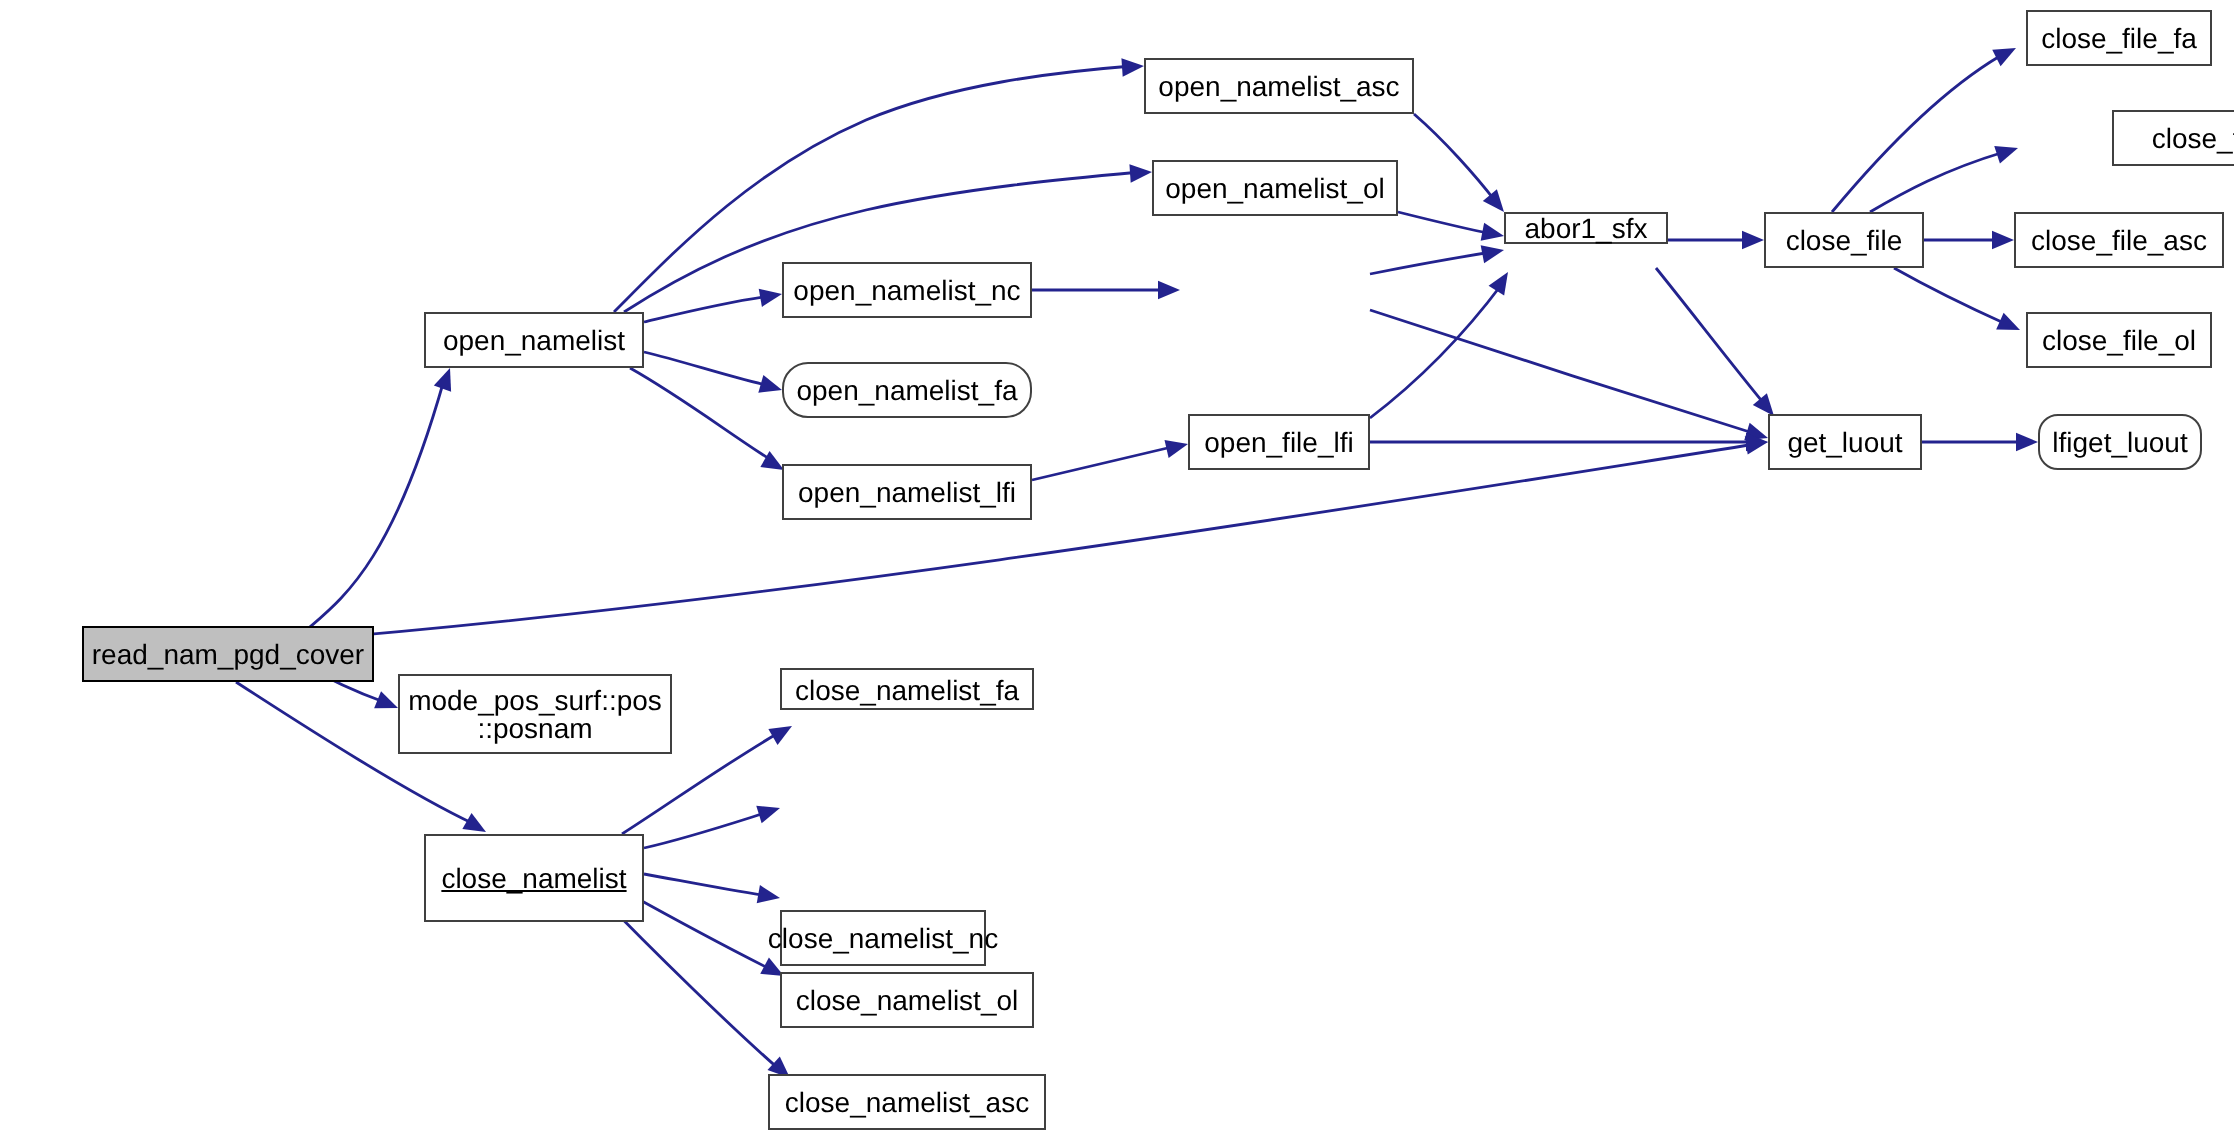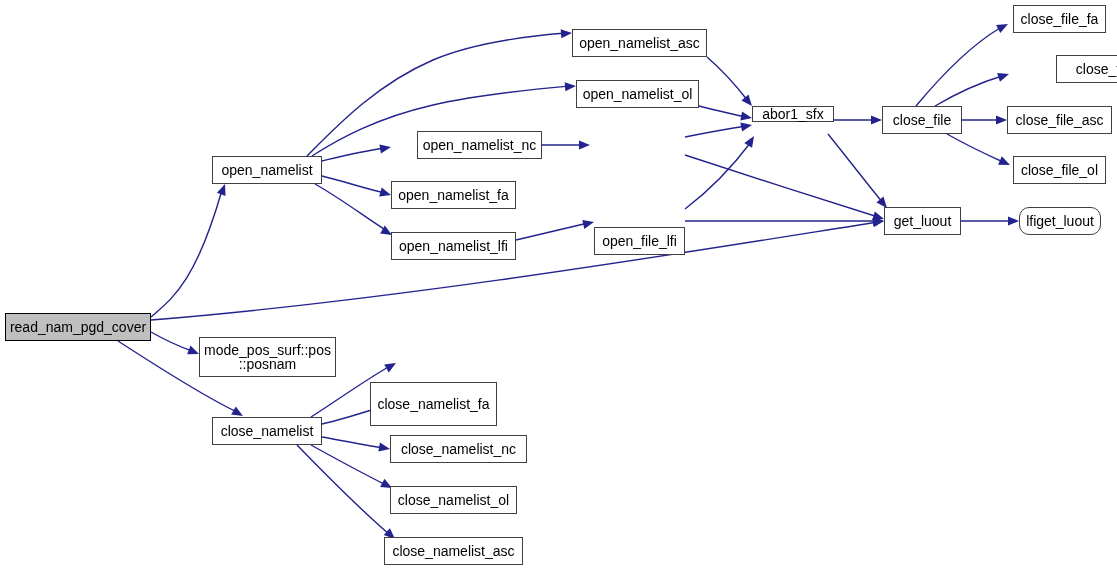--- a/index.html
+++ b/index.html
@@ -35,20 +35,21 @@
     align-items: center;
     justify-content: center;
     text-align: center;
     white-space: pre-line;
     letter-spacing: 0px;
     z-index: 5;
   }
   .node.current {
     background: #bfbfbf;
     border: 1px solid #000000;
+    margin-left: 36px;
   }
 </style>
 </head>
 <body>
 
 <div id="graph">
   <svg id="edge-layer" viewBox="0 0 1117 569" width="1117" height="569">
       <path d="M151,317 C170,300 195,285 222,190" fill="none" stroke="#23238e" stroke-width="1.4"></path>
       <polygon points="0,-4.6 11,0 0,4.6" fill="#23238e" transform="translate(225,184) rotate(-70) translate(-11,0)"></polygon>
       <path d="M151,320 C400,300 700,250 878,222" fill="none" stroke="#23238e" stroke-width="1.4"></path>
@@ -105,31 +106,31 @@
       <polygon points="0,-4.6 11,0 0,4.6" fill="#23238e" transform="translate(390,449) rotate(10) translate(-11,0)"></polygon>
       <path d="M311,445 C338,460 364,474 386,485" fill="none" stroke="#23238e" stroke-width="1.4"></path>
       <polygon points="0,-4.6 11,0 0,4.6" fill="#23238e" transform="translate(392,488) rotate(28) translate(-11,0)"></polygon>
       <path d="M297,445 C327,476 367,515 390,535" fill="none" stroke="#23238e" stroke-width="1.4"></path>
       <polygon points="0,-4.6 11,0 0,4.6" fill="#23238e" transform="translate(395,539) rotate(42) translate(-11,0)"></polygon>
     </svg>
 <div class="node current" style="left: 5px; top: 313px; width: 146px; height: 28px;">read_nam_pgd_cover</div>
     <div class="node" style="left: 212px; top: 156px; width: 110px; height: 28px;">open_namelist</div>
     <div class="node" style="left: 199px; top: 337px; width: 137px; height: 40px;">mode_pos_surf::pos
 ::posnam</div>
-    <div class="node" style="left: 212px; top: 417px; width: 110px; height: 28px;">close_namelist</div>
-    <div class="node" style="left: 391px; top: 131px; width: 125px; height: 28px; margin-left: 26px;">open_namelist_nc</div>
-    <div class="node" style="left: 391px; top: 181px; width: 125px; height: 28px;">open_namelist_fa</div>
+    <div class="node" style="left: 212px; top: 417px; width: 110px; height: 44px; text-decoration: underline;">close_namelist</div>
+    <div class="node" style="left: 391px; top: 131px; width: 125px; height: 28px;">open_namelist_nc</div>
+    <div class="node" style="left: 391px; top: 181px; width: 125px; height: 28px; border-radius: 13px;">open_namelist_fa</div>
     <div class="node" style="left: 391px; top: 232px; width: 125px; height: 28px;">open_namelist_lfi</div>
-    <div class="node" style="left: 370px; top: 334px; width: 127px; height: 44px; margin-top: 48px;">close_namelist_fa</div>
-    <div class="node" style="left: 390px; top: 435px; width: 137px; height: 28px;">close_namelist_nc</div>
+    <div class="node" style="left: 390px; top: 334px; width: 127px; height: 21px;">close_namelist_fa</div>
+    <div class="node" style="left: 390px; top: 455px; width: 103px; height: 28px;">close_namelist_nc</div>
     <div class="node" style="left: 390px; top: 486px; width: 127px; height: 28px;">close_namelist_ol</div>
     <div class="node" style="left: 384px; top: 537px; width: 139px; height: 28px;">close_namelist_asc</div>
     <div class="node" style="left: 572px; top: 29px; width: 135px; height: 28px;">open_namelist_asc</div>
     <div class="node" style="left: 576px; top: 80px; width: 123px; height: 28px;">open_namelist_ol</div>
-    <div class="node" style="left: 594px; top: 207px; width: 91px; height: 28px; margin-top: 20px;">open_file_lfi</div>
+    <div class="node" style="left: 594px; top: 207px; width: 91px; height: 28px;">open_file_lfi</div>
     <div class="node" style="left: 752px; top: 106px; width: 82px; height: 16px;">abor1_sfx</div>
     <div class="node" style="left: 882px; top: 106px; width: 80px; height: 28px;">close_file</div>
     <div class="node" style="left: 884px; top: 207px; width: 77px; height: 28px;">get_luout</div>
     <div class="node" style="left: 1013px; top: 5px; width: 93px; height: 28px;">close_file_fa</div>
     <div class="node" style="left: 1056px; top: 55px; width: 116px; height: 28px;">close_file_lfi</div>
     <div class="node" style="left: 1007px; top: 106px; width: 105px; height: 28px;">close_file_asc</div>
     <div class="node" style="left: 1013px; top: 156px; width: 93px; height: 28px;">close_file_ol</div>
     <div class="node" style="left: 1019px; top: 207px; width: 82px; height: 28px; border-radius: 10px;">lfiget_luout</div>
   </div>
 

